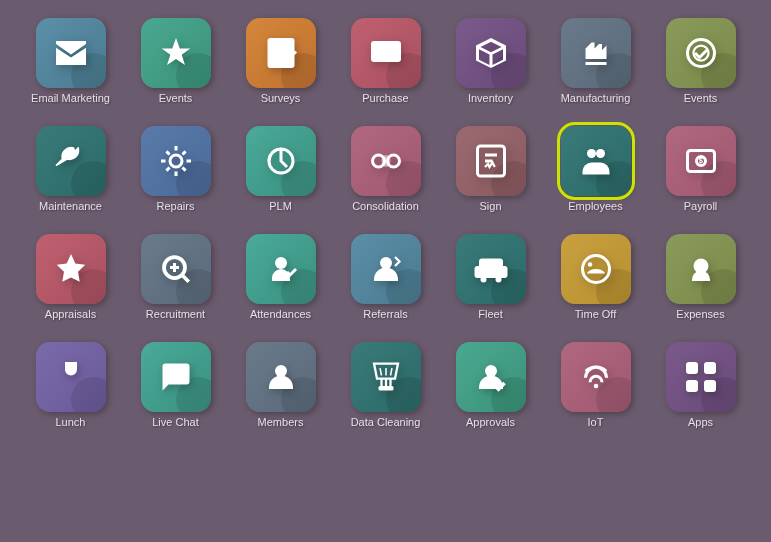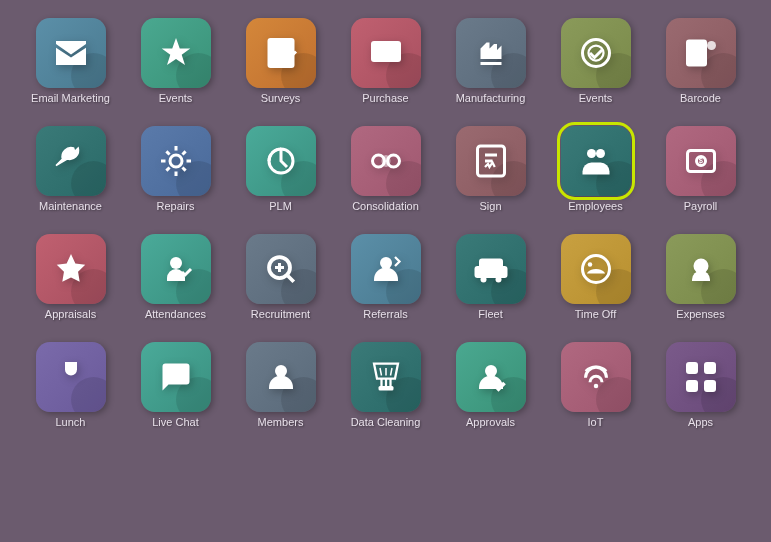--- a/index.html
+++ b/index.html
@@ -120,48 +120,46 @@
     <div class="app-item">
       <div class="app-icon c-pink-red">
         <svg viewBox="0 0 24 24">
           <rect x="2" y="4" width="20" height="14" rx="2"></rect>
           <path d="M6 8h12M6 12h8M2 8h20" stroke="white" stroke-width="1.5" fill="none"></path>
         </svg>
       </div>
       <span class="app-label">Purchase</span>
     </div>
     <div class="app-item">
+      <div class="app-icon c-purple">
+        <svg viewBox="0 0 24 24">
+          <path d="M12 2L2 7v10l10 5 10-5V7L12 2zm0 2.5l7 3.5-7 3.5L5 8l7-3.5zM4 9.5l7 3.5v7L4 16.5V9.5zm9 10.5v-7l7-3.5v7l-7 3.5z"></path>
+        </svg>
+      </div>
+      <span class="app-label">Inventory</span>
+    </div>
+    <div class="app-item">
       <div class="app-icon c-gray-blue">
         <svg viewBox="0 0 24 24">
           <path d="M5 20V9l4-4h2v4l3-3h2v4l3-3v13H5zm0-2h14v-2H5v2z"></path>
         </svg>
       </div>
       <span class="app-label">Manufacturing</span>
     </div>
     <div class="app-item">
       <div class="app-icon c-olive">
         <svg viewBox="0 0 24 24">
           <circle cx="12" cy="12" r="9" fill="none" stroke="white" stroke-width="2"></circle>
           <path d="M8 12l3 3 5-5" stroke="white" stroke-width="2" fill="none"></path>
           <circle cx="12" cy="12" r="5" fill="none" stroke="white" stroke-width="1.5"></circle>
         </svg>
       </div>
       <span class="app-label">Events</span>
     </div>
     <div class="app-item">
-      <div class="app-icon c-brown-rose">
-        <svg viewBox="0 0 24 24">
-          <rect x="2" y="3" width="14" height="18" rx="2"></rect>
-          <path d="M5 7h8M5 11h8M5 15h8" stroke="white" stroke-width="2" fill="none"></path>
-          <circle cx="19" cy="7" r="3" fill="white" opacity="0.8"></circle>
-        </svg>
-      </div>
-      <span class="app-label">Barcode</span>
-    </div>
-    <div class="app-item">
       <div class="app-icon c-dark-teal">
         <svg viewBox="0 0 24 24">
           <path d="M13.7 3.3a6 6 0 0 0-7.4 7.4L2 15l7.4-4.3a6 6 0 0 0 7.4-7.4L13.7 6.3l-3 3 1.4 1.4 3-3z" stroke="white" stroke-width="1" fill="white"></path>
         </svg>
       </div>
       <span class="app-label">Maintenance</span>
     </div>
     <div class="app-item">
       <div class="app-icon c-medium-blue">
         <svg viewBox="0 0 24 24">
@@ -223,38 +221,38 @@
     </div>
     <div class="app-item">
       <div class="app-icon c-pink-red">
         <svg viewBox="0 0 24 24">
           <path d="M12 2l2.9 6.3 6.6.9-4.8 4.7 1.1 6.6L12 17.7 6.2 20.5l1.1-6.6L2.5 9.2l6.6-.9L12 2z"></path>
         </svg>
       </div>
       <span class="app-label">Appraisals</span>
     </div>
     <div class="app-item">
+      <div class="app-icon c-gray-blue">
+        <svg viewBox="0 0 24 24">
+          <circle cx="11" cy="11" r="7" fill="none" stroke="white" stroke-width="2.5"></circle>
+          <path d="M16.5 16.5l4 4" stroke="white" stroke-width="2.5" fill="none"></path>
+          <path d="M8 11h6M11 8v6" stroke="white" stroke-width="2" fill="none"></path>
+        </svg>
+      </div>
+      <span class="app-label">Recruitment</span>
+    </div>
+    <div class="app-item">
       <div class="app-icon c-teal">
         <svg viewBox="0 0 24 24">
           <circle cx="12" cy="8" r="4"></circle>
           <path d="M6 20v-2a6 6 0 0 1 12 0v2"></path>
           <path d="M16 14l2 2 4-4" stroke="white" stroke-width="2" fill="none"></path>
         </svg>
       </div>
       <span class="app-label">Attendances</span>
-    </div>
-    <div class="app-item">
-      <div class="app-icon c-gray-blue">
-        <svg viewBox="0 0 24 24">
-          <circle cx="11" cy="11" r="7" fill="none" stroke="white" stroke-width="2.5"></circle>
-          <path d="M16.5 16.5l4 4" stroke="white" stroke-width="2.5" fill="none"></path>
-          <path d="M8 11h6M11 8v6" stroke="white" stroke-width="2" fill="none"></path>
-        </svg>
-      </div>
-      <span class="app-label">Recruitment</span>
     </div>
     <div class="app-item">
       <div class="app-icon c-blue-steel">
         <svg viewBox="0 0 24 24">
           <circle cx="12" cy="8" r="4"></circle>
           <path d="M4 20v-1a8 8 0 0 1 16 0v1"></path>
           <path d="M18 4l3 3-3 3" stroke="white" stroke-width="1.5" fill="none"></path>
         </svg>
       </div>
       <span class="app-label">Referrals</span>

